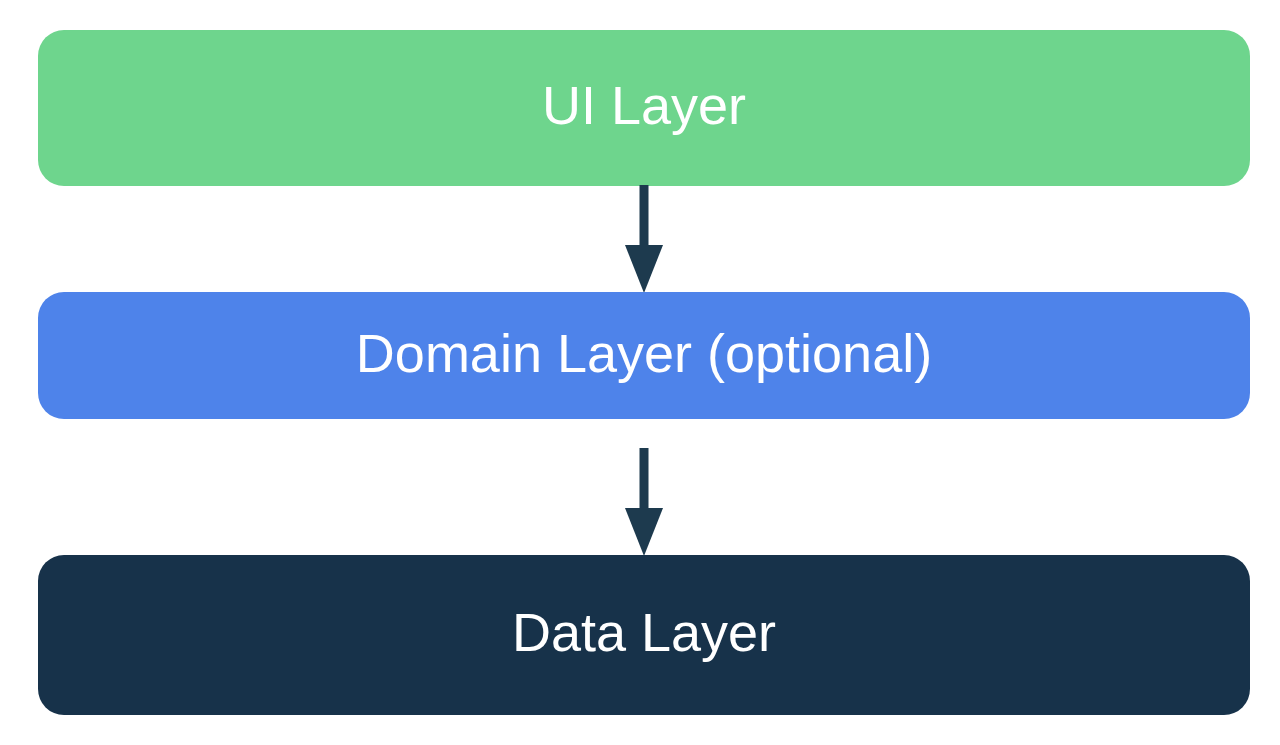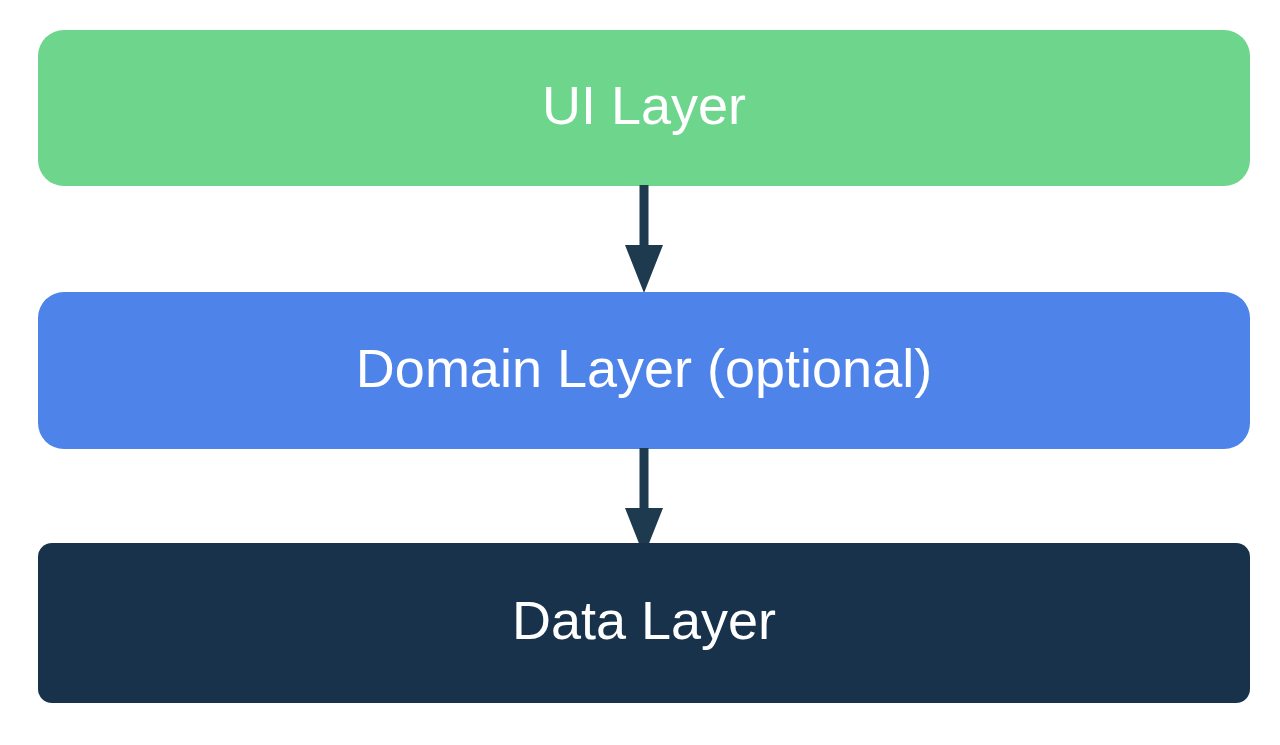--- a/index.html
+++ b/index.html
@@ -27,22 +27,22 @@
   .node-label {
     font-size: 54px;
     font-weight: 300;
     letter-spacing: 0px;
     color: #ffffff;
     line-height: 1;
     padding-bottom: 6px;
     white-space: nowrap;
   }
   .node-ui     { top: 30px;  height: 156px; }
-  .node-domain { top: 292px; height: 157px; }
-  .node-data   { top: 543px; height: 160px; border-radius: 14px; }
+  .node-domain { top: 292px; height: 127px; }
+  .node-data   { top: 555px; height: 160px; }
   .arrow {
     position: absolute;
     left: 623px;
     width: 42px;
   }
   .arrow-1 { top: 185px; height: 108px; }
   .arrow-2 { top: 448px; height: 108px; }
   .arrow svg { display: block; width: 100%; height: 100%; }
 </style>
 </head>

